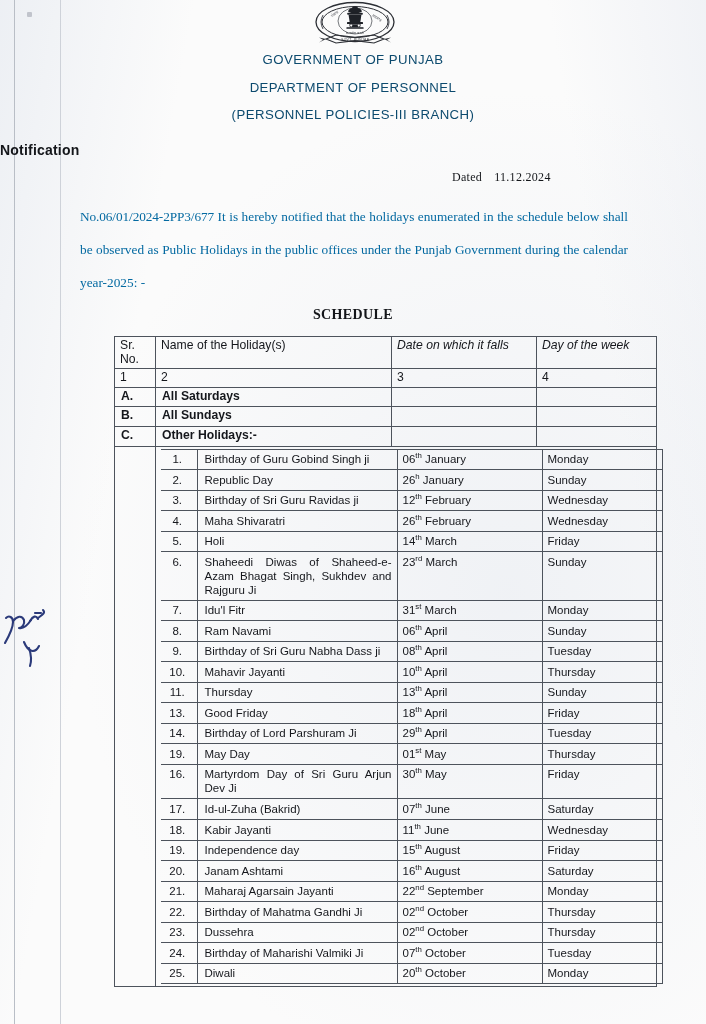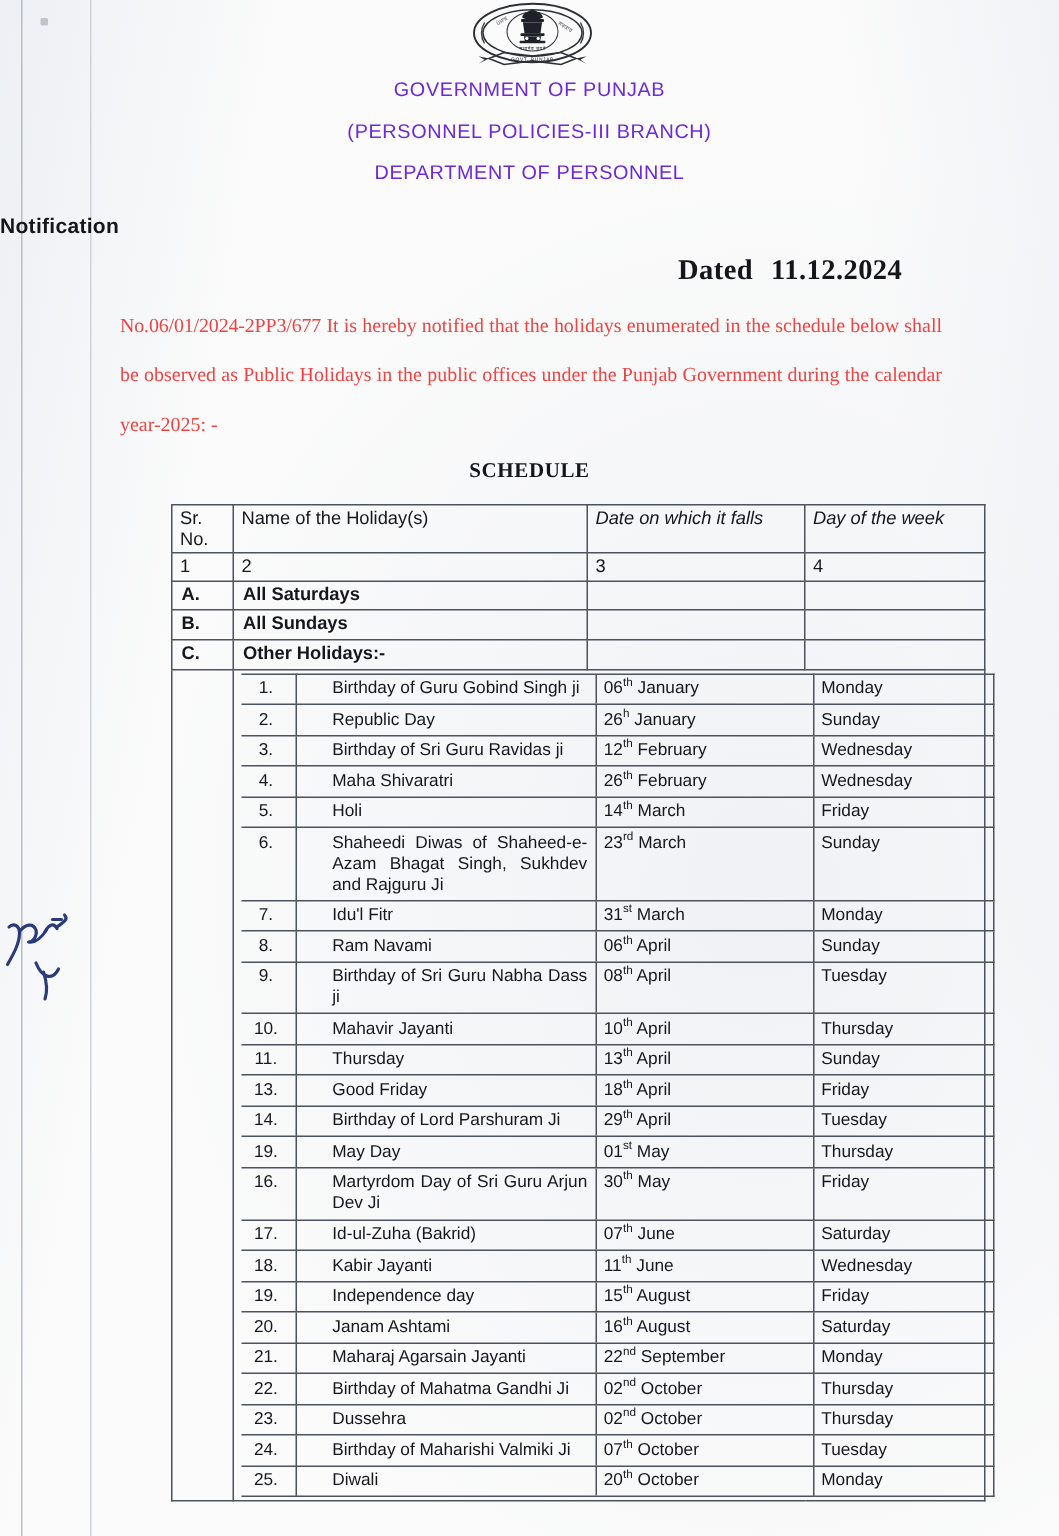--- a/index.html
+++ b/index.html
@@ -61,57 +61,57 @@
   .heading {
     position: absolute;
     left: 0;
     right: 0;
     top: 52px;
     text-align: center;
   }
   .heading .line {
     font-size: 13.2px;
     letter-spacing: .45px;
-    color: #6d28d9;
+    color: #0c4a6e;
     margin-bottom: 12.5px;
     font-family: "Liberation Sans", sans-serif;
   }
   .notif {
     position: absolute;
     left: 0;
     right: 0;
     top: 142px;
     text-align: left;
     font-size: 14px;
     font-weight: bold;
     letter-spacing: .2px;
   }
   .dated {
     position: absolute;
     left: 452px;
     top: 170px;
-    font-size: 19px;
-    font-weight: bold;
+    font-size: 12px;
+    font-weight: normal;
     font-family: "Liberation Serif", serif;
     letter-spacing: .3px;
     text-align: center;
   }
   .dated .dval { margin-left: 12px; }
 
   
   .body-para {
     position: absolute;
     left: 80px;
     top: 200px;
     width: 548px;
     font-family: "Liberation Serif", serif;
     font-size: 13.3px;
     line-height: 33px;
     text-align: justify;
-    color: #ef4444;
+    color: #0369a1;
   }
   .body-para .lead { letter-spacing: -.1px; }
 
   .schedule {
     position: absolute;
     left: 0;
     right: 0;
     top: 305px;
     text-align: center;
   }
@@ -202,21 +202,21 @@
   table.inner td.i-no {
     border-left: none;
     text-align: center;
     padding-left: 0;
     padding-right: 3px;
   }
   table.inner td.i-name {
     border-right: none;
     text-align: justify;
     text-align-last: left;
-    padding-left: 24px;
+    padding-left: 7px;
   }
   table.inner tr:first-child td { border-top: 1.15px solid #4d535c; }
 
   td.d-date, td.d-day {
     font-size: 11.5px;
     line-height: 1.22;
     padding: 2.5px 6px 3px;
   }
   td.d-date { padding-left: 7px; }
   td.d-day  { padding-left: 7px; }
@@ -267,22 +267,22 @@
 
       <path d="M20 38 L30 34 L49 36.4 L68 34 L78 38 L68 42 L49 39.6 L30 42 Z" fill="none" stroke="#2c2f35" stroke-width="1.1"></path>
       <path d="M13 36.5 L20 38 L13 41.5 L17 38.8 Z" fill="#2c2f35"></path>
       <path d="M85 36.5 L78 38 L85 41.5 L81 38.8 Z" fill="#2c2f35"></path>
       <text x="49" y="39.7" font-family="Liberation Sans, sans-serif" font-size="3.3" fill="#2c2f35" text-anchor="middle" letter-spacing=".4">GOVT. PUNJAB</text>
     </svg>
   </div>
 
   <div class="heading">
     <div class="line">GOVERNMENT OF PUNJAB</div>
+    <div class="line">DEPARTMENT OF PERSONNEL</div>
     <div class="line">(PERSONNEL POLICIES-III BRANCH)</div>
-    <div class="line">DEPARTMENT OF PERSONNEL</div>
   </div>
 
   <div class="notif">Notification</div>
 
   <div class="dated">
     <span>Dated</span><span class="dval">11.12.2024</span>
   </div>
 
   <div class="body-para">
     <span class="lead">No.06/01/2024-2PP3/677</span>

